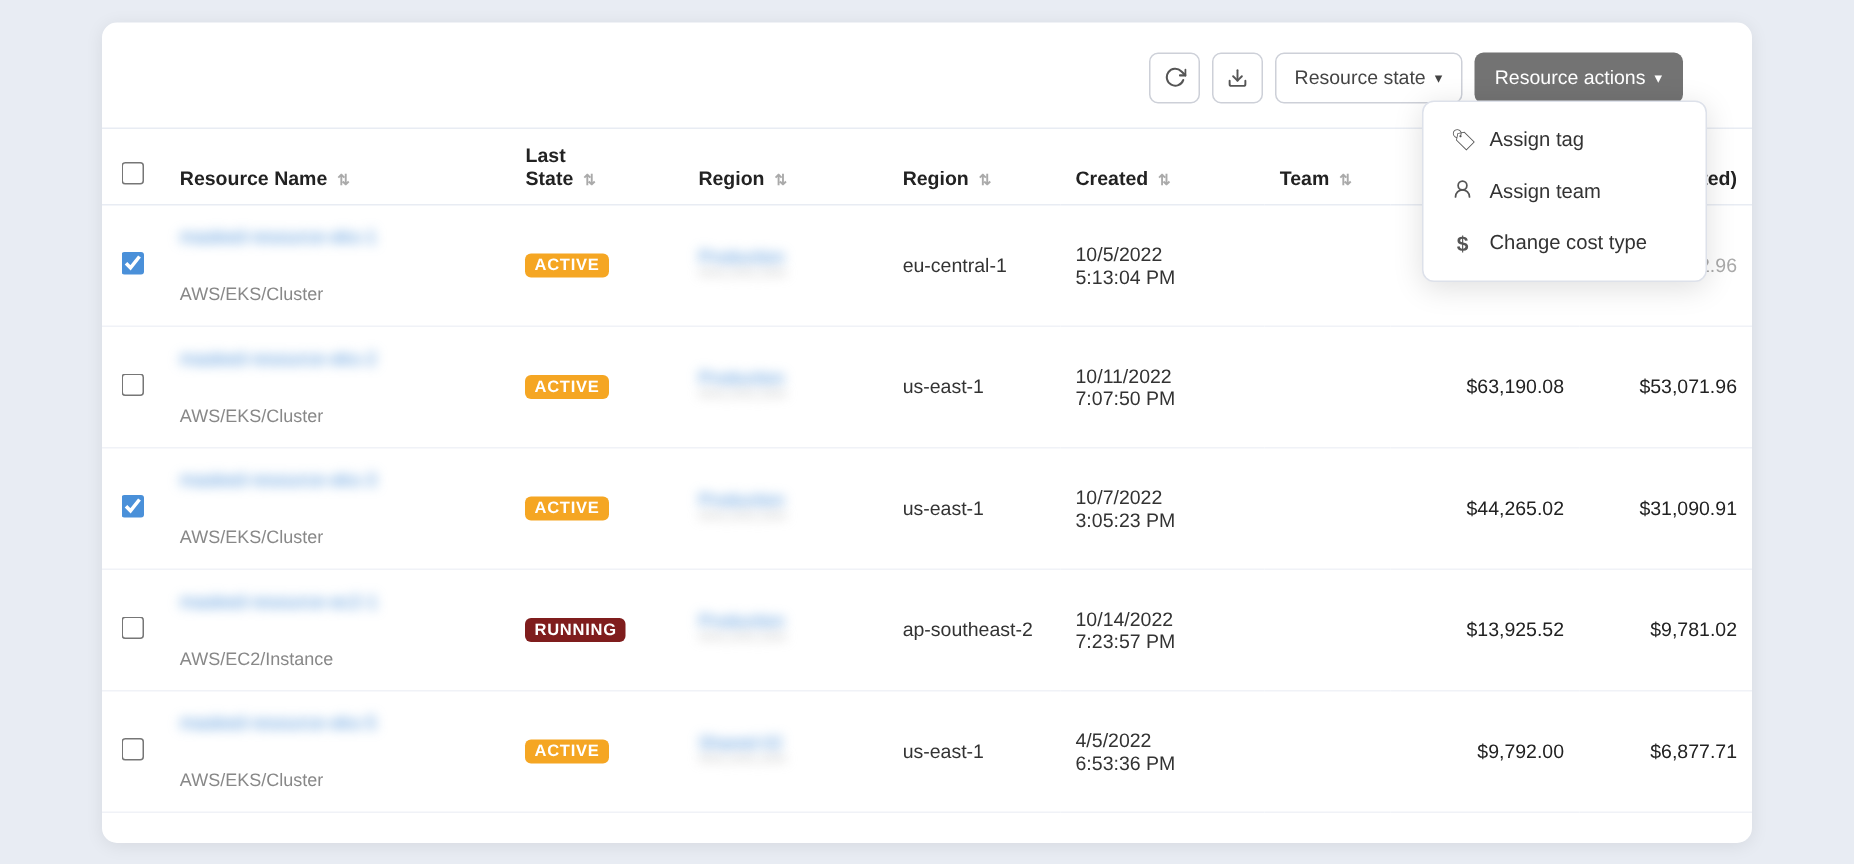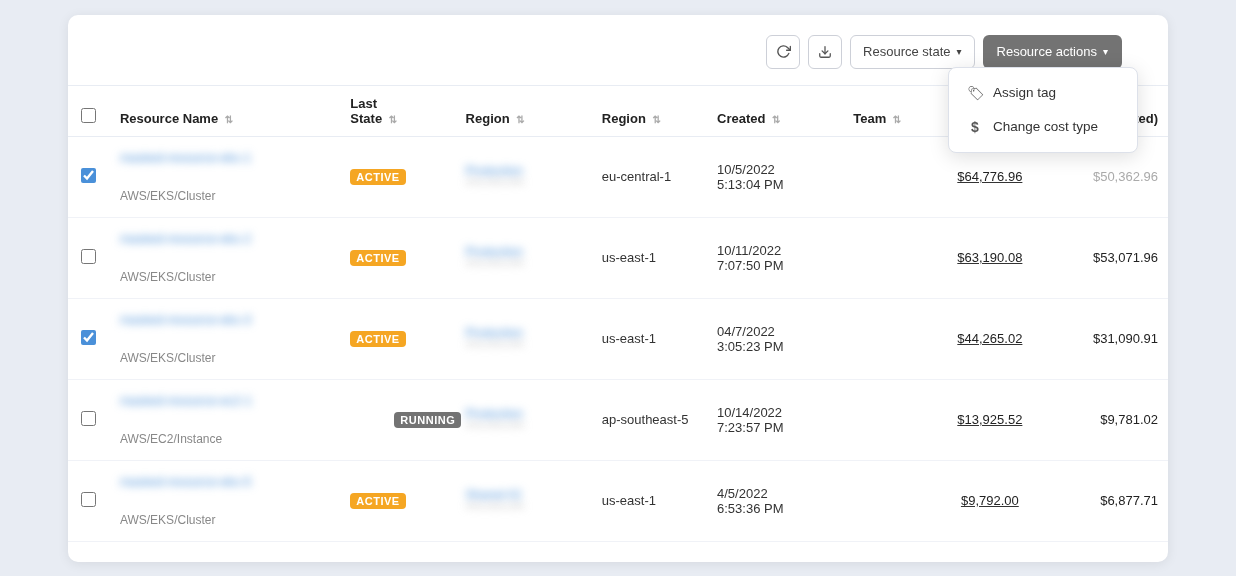--- a/index.html
+++ b/index.html
@@ -104,21 +104,21 @@
       border-bottom: 1px solid #f0f2f7;
       font-size: 13px;
     }
     .col-check { width: 40px; text-align: center; }
     .col-name { width: 220px; }
     .col-laststate { width: 110px; }
     .col-account { width: 130px; }
     .col-region { width: 110px; }
     .col-created { width: 130px; }
     .col-team { width: 80px; }
-    .col-monthly { width: 120px; text-align: center; text-decoration: underline; }
+    .col-monthly { width: 120px; text-align: right; }
     .col-projected { width: 110px; text-align: right; }
 
     .resource-name {
       color: #4a90d9;
       font-size: 12.5px;
       margin-bottom: 2px;
       font-weight: 500;
       white-space: nowrap;
       overflow: hidden;
       text-overflow: ellipsis;
@@ -147,21 +147,21 @@
     }
     .badge {
       display: inline-block;
       padding: 2px 6px;
       border-radius: 4px;
       font-size: 11px;
       font-weight: 700;
       letter-spacing: 0.5px;
     }
     .badge-active { background: #f5a623; color: #fff; }
-    .badge-running { background: #737373; color: #fff; margin-left: 44px; }
+    .badge-running { background: #7f1d1d; color: #fff; }
 
     .cost-val { font-size: 13px; color: #222; font-weight: 500; }
     .cost-projected { font-size: 13px; color: #aaa; }
 
     input[type="checkbox"] {
       width: 15px;
       height: 15px;
       cursor: pointer;
       accent-color: #4a90d9;
     }
@@ -229,20 +229,29 @@
       <span class="chevron">▾</span>
     </button>
   </div>
 
   <div class="dropdown-menu">
     <div class="dropdown-menu-item">
       <span class="menu-icon">🏷</span>
       <span>Assign tag</span>
     </div>
     <div class="dropdown-menu-item">
+      <span class="menu-icon">
+        <svg width="14" height="14" viewBox="0 0 24 24" fill="none" stroke="#555" stroke-width="2" stroke-linecap="round" stroke-linejoin="round">
+            <circle cx="12" cy="8" r="5"></circle>
+            <path d="M20 21a8 8 0 0 0-16 0"></path>
+          </svg>
+      </span>
+      <span>Assign team</span>
+    </div>
+    <div class="dropdown-menu-item">
       <span class="menu-icon" style="font-style:normal;font-weight:bold;color:#555;">$</span>
       <span>Change cost type</span>
     </div>
   </div>
 
   <hr class="divider-line">
 
   <table>
     <thead>
       <tr>
@@ -328,39 +337,39 @@
             <div class="resource-name blurred">masked-resource-eks-3</div>
             <div class="resource-type">AWS/EKS/Cluster</div>
           </td>
           <td class="col-laststate"><span class="badge badge-active">ACTIVE</span></td>
           <td class="col-account">
             <div class="account-name blurred">Production</div>
             <div class="account-id blurred">****-****-****</div>
           </td>
           <td class="col-region">us-east-1</td>
           <td class="col-created">
-            <div>04/7/2022</div>
+            <div>10/7/2022</div>
             <div>3:05:23 PM</div>
           </td>
           <td class="col-team"></td>
           <td class="col-monthly"><span class="cost-val">$44,265.02</span></td>
           <td class="col-projected"><span class="cost-val">$31,090.91</span></td>
         </tr>
         <tr>
           <td class="col-check"><input type="checkbox" style=""></td>
           <td class="col-name">
             <div class="resource-name blurred">masked-resource-ec2-1</div>
             <div class="resource-type">AWS/EC2/Instance</div>
           </td>
           <td class="col-laststate"><span class="badge badge-running">RUNNING</span></td>
           <td class="col-account">
             <div class="account-name blurred">Production</div>
             <div class="account-id blurred">****-****-****</div>
           </td>
-          <td class="col-region">ap-southeast-5</td>
+          <td class="col-region">ap-southeast-2</td>
           <td class="col-created">
             <div>10/14/2022</div>
             <div>7:23:57 PM</div>
           </td>
           <td class="col-team"></td>
           <td class="col-monthly"><span class="cost-val">$13,925.52</span></td>
           <td class="col-projected"><span class="cost-val">$9,781.02</span></td>
         </tr>
         <tr>
           <td class="col-check"><input type="checkbox" style=""></td>

